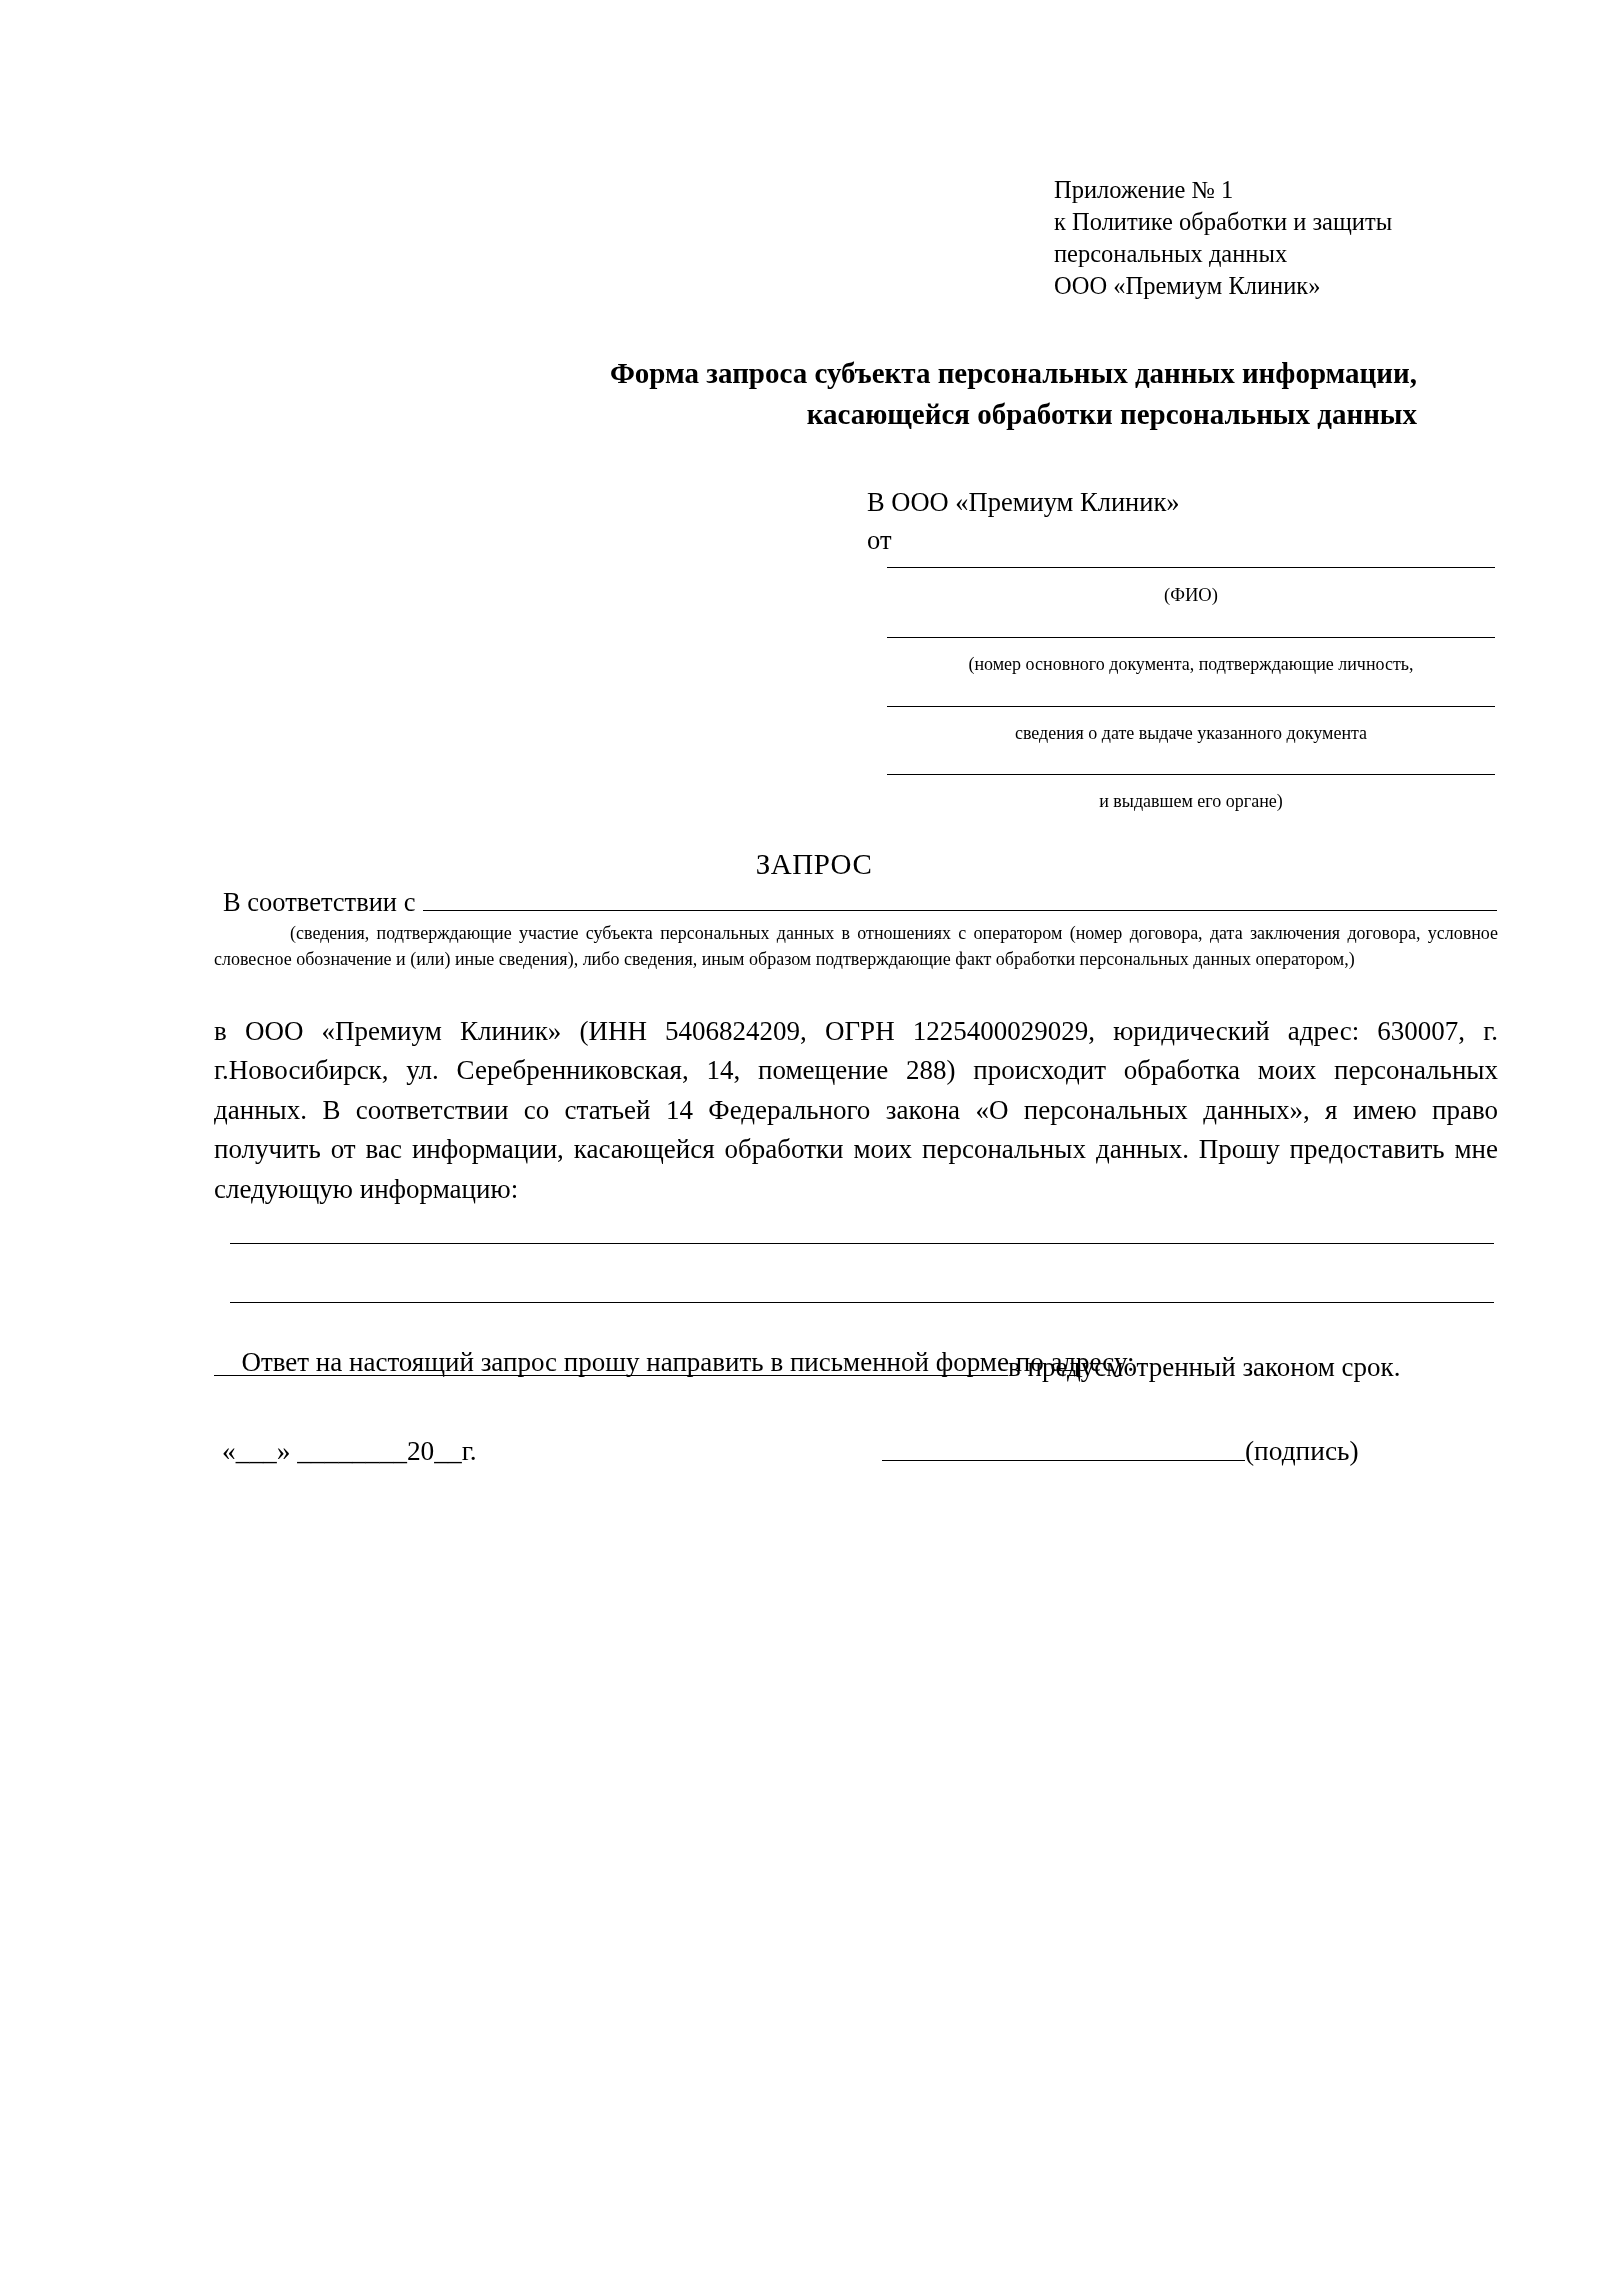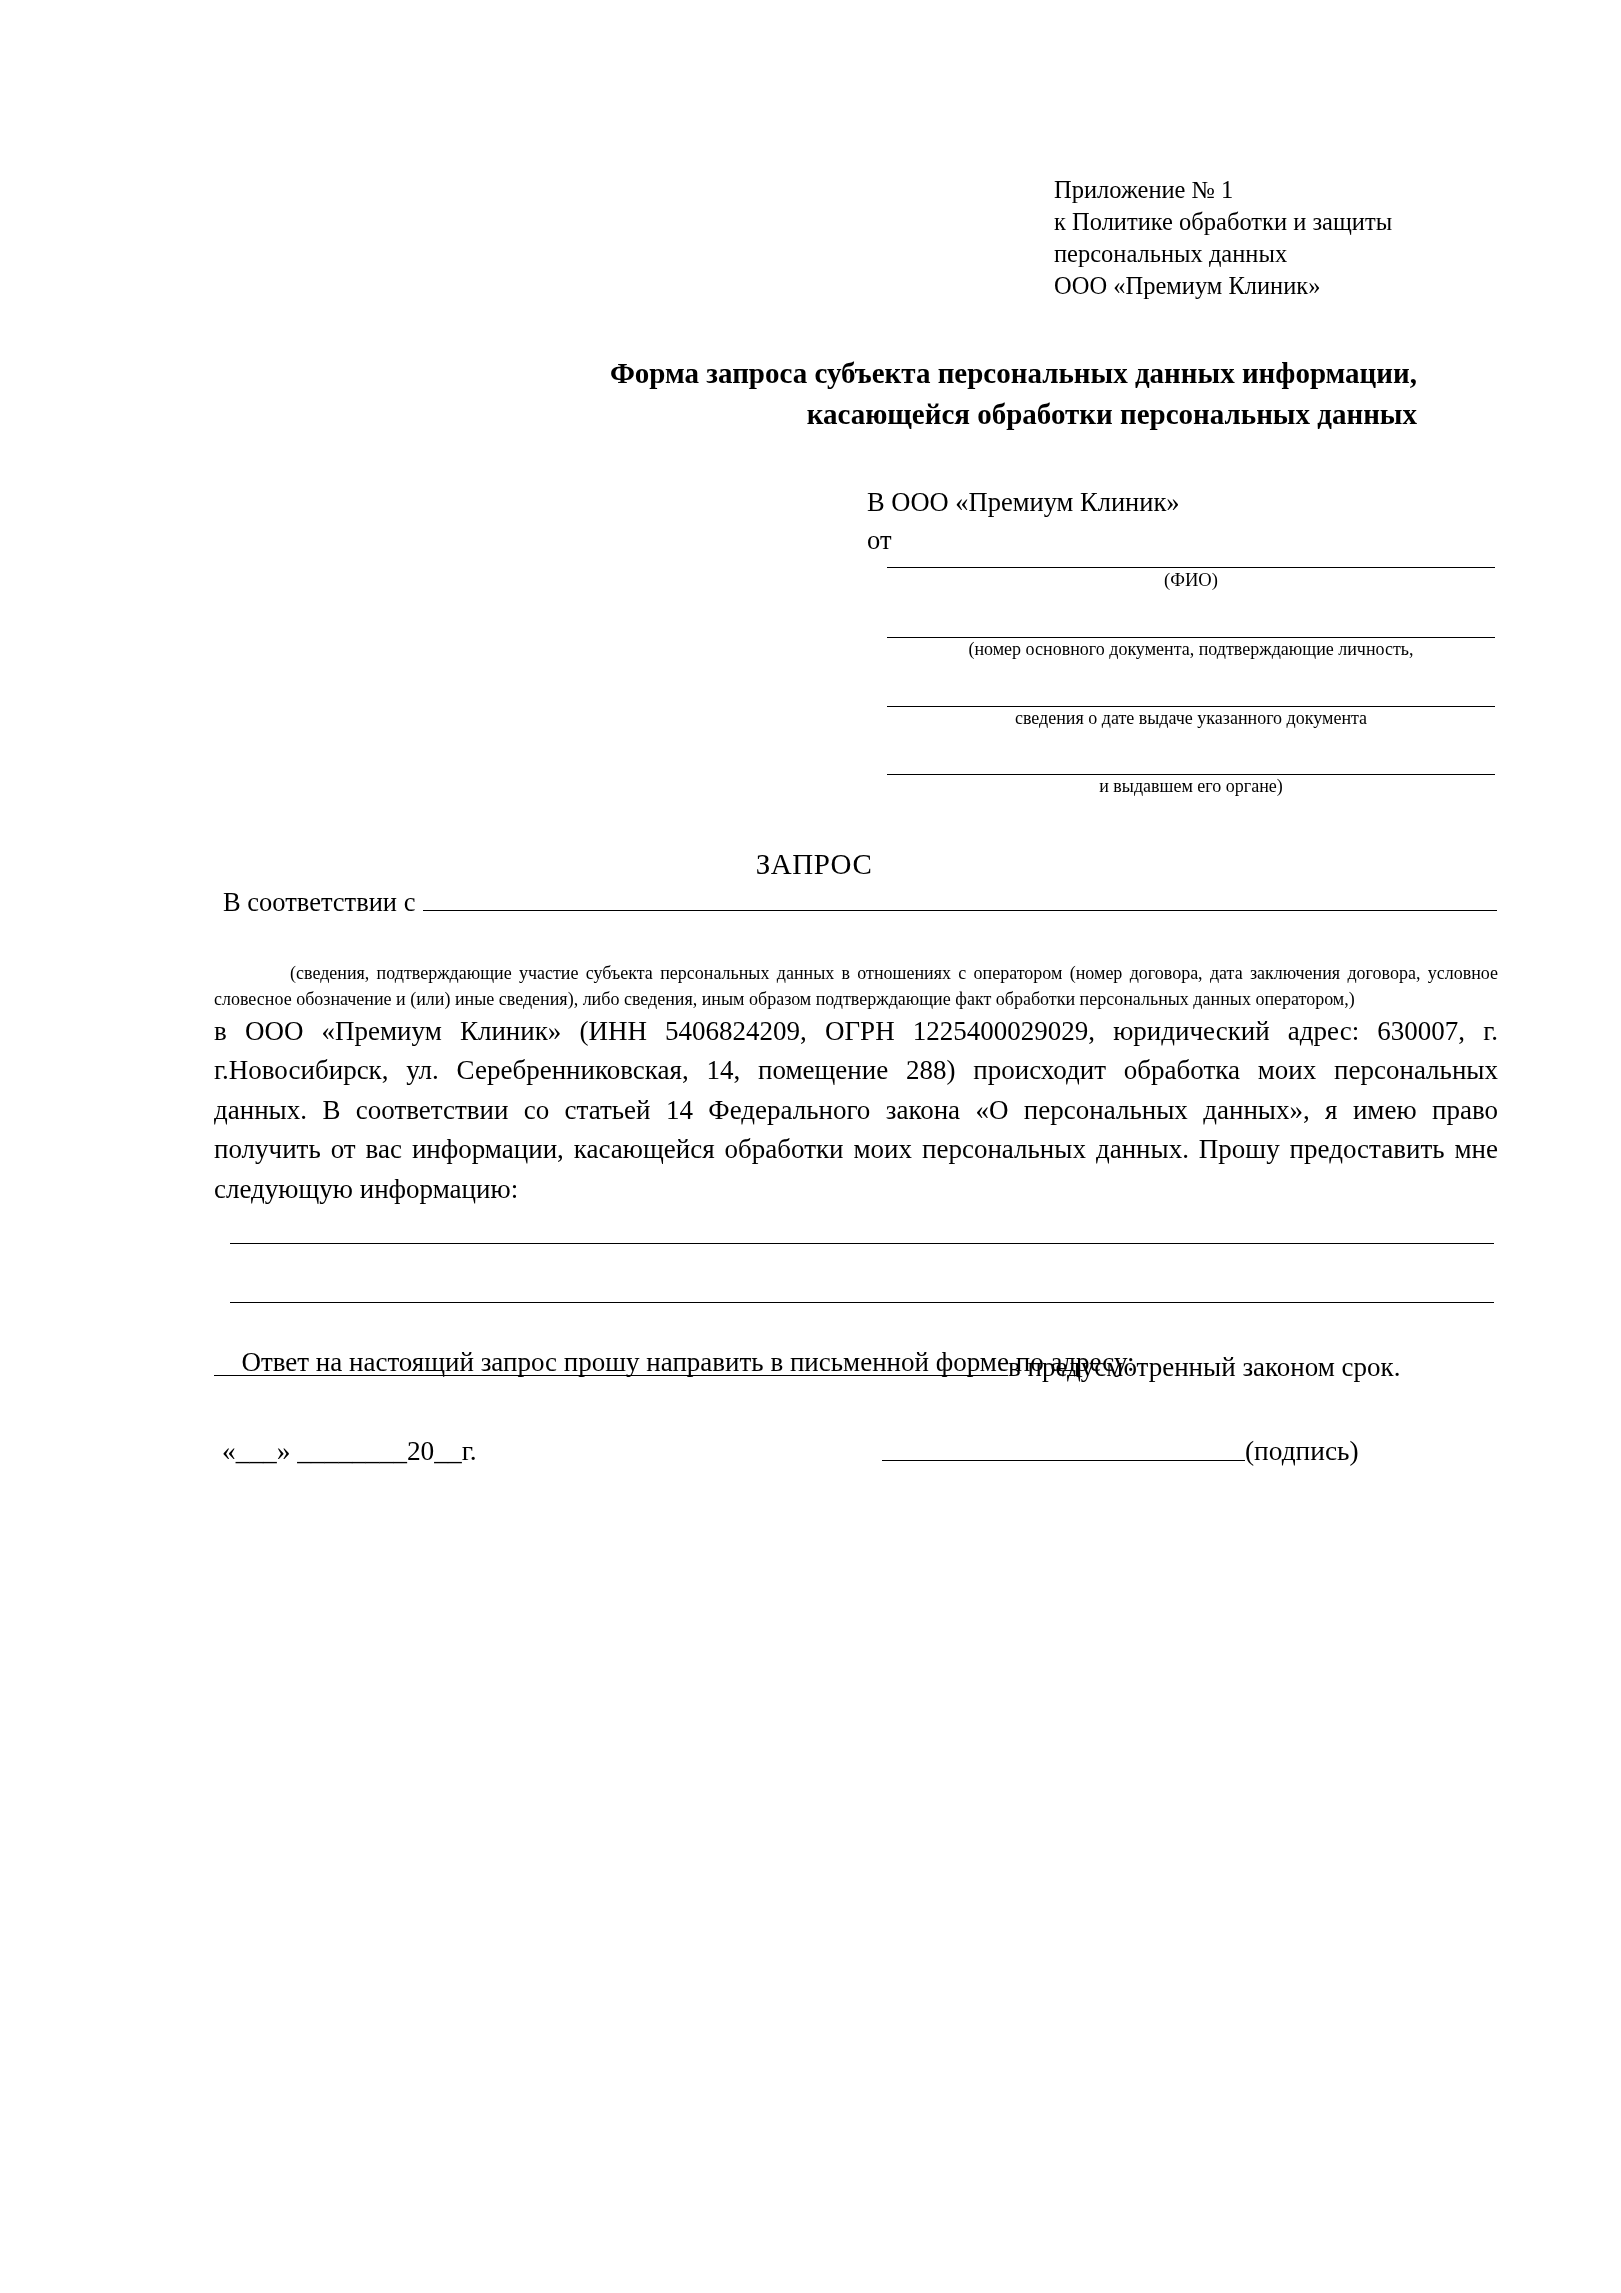--- a/index.html
+++ b/index.html
@@ -66,21 +66,21 @@
   }
   .rule {
     border-bottom: 1.6px solid #000;
     height: 0;
     width: 100%;
   }
   .field-cap {
     text-align: center;
     font-size: 18.6px;
     line-height: 1.25;
-    margin-top: 0;
+    margin-top: 15px;
     white-space: nowrap;
   }
   .field-cap.small { font-size: 18px; }
 
   #fg1 { top: 567px; }
   #fg2 { top: 637px; }
   #fg3 { top: 706px; }
   #fg4 { top: 774px; }
 
   
@@ -108,21 +108,21 @@
   .accord-line .fill {
     flex: 1;
     border-bottom: 1.6px solid #000;
     height: 21.6px;
   }
 
   
   .note-par {
     position: absolute;
     left: 214px;
-    top: 961px;
+    top: 921px;
     width: 1284px;
     font-size: 18px;
     line-height: 1.42;
     text-align: justify;
   }
   .note-par .indent { display: inline-block; width: 76px; }
 
   
   .body-par {
     position: absolute;

